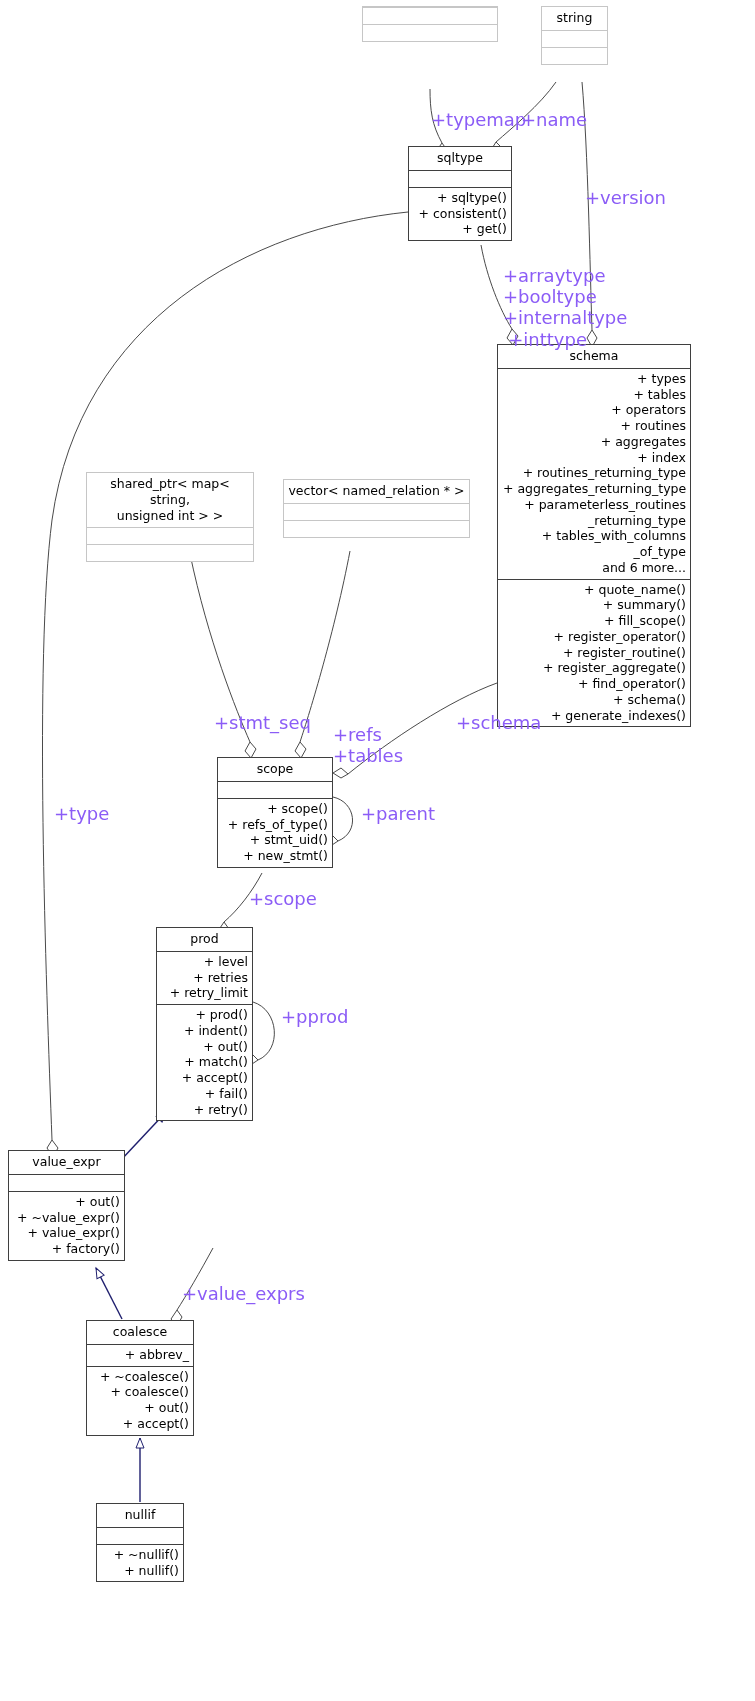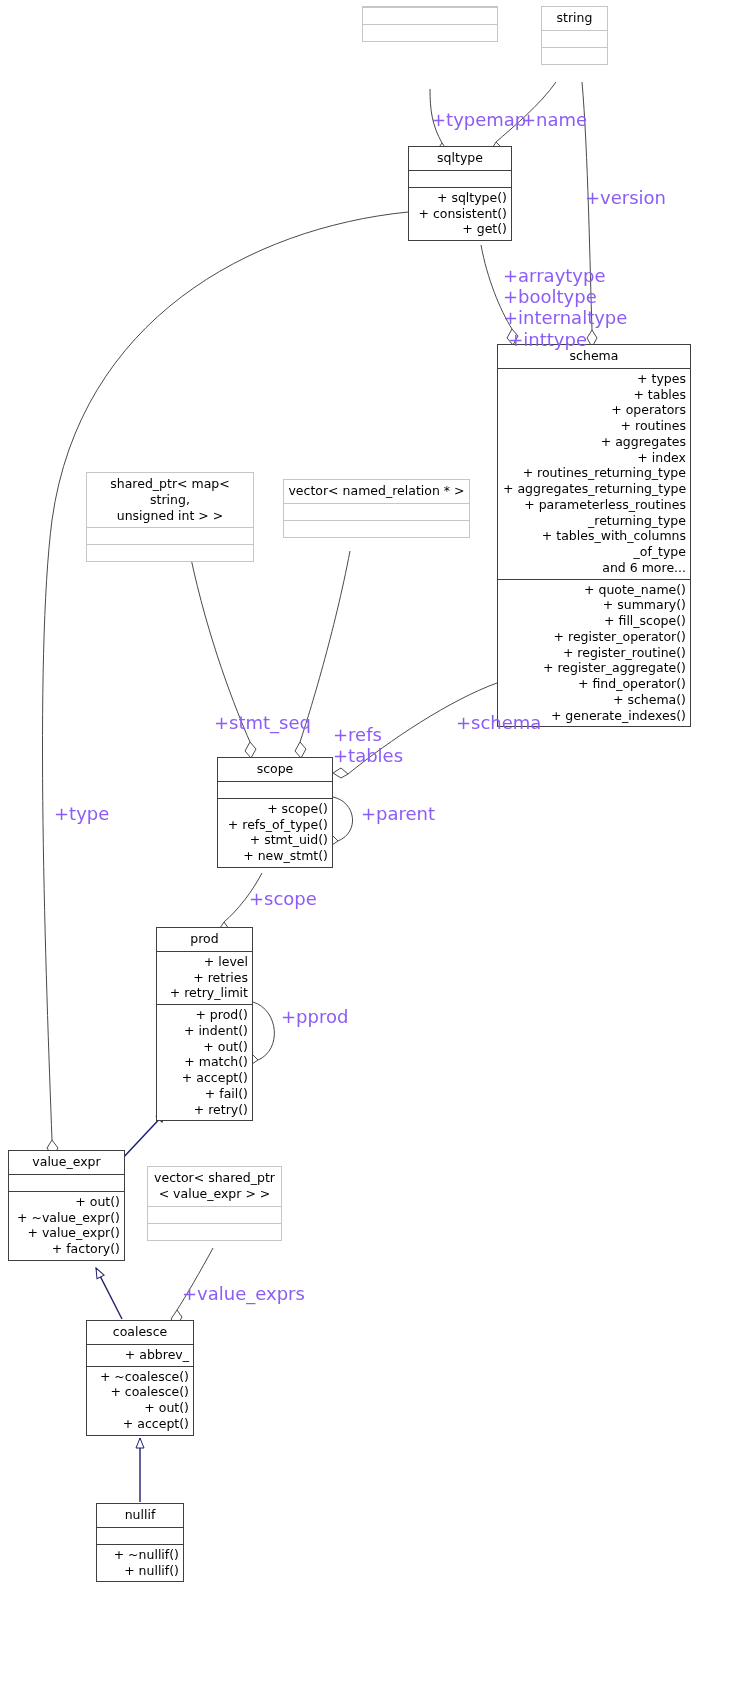--- a/index.html
+++ b/index.html
@@ -272,28 +272,20 @@
     <div class="compartment empty"></div>
     <div class="sep"></div>
     <div class="compartment">
         <div>+ out()</div>
         <div>+ ~value_expr()</div>
         <div>+ value_expr()</div>
         <div>+ factory()</div>
       </div>
   </div>
 
-  <div class="node template" style="left:147px; top:1166px; width:135px;">
-    <div class="title">vector&lt; shared_ptr
-&lt; value_expr &gt; &gt;</div>
-    <div class="sep"></div>
-    <div class="compartment empty"></div>
-    <div class="sep"></div>
-    <div class="compartment empty"></div>
-  </div>
 
   <div class="node" style="left:86px; top:1320px; width:108px;">
     <div class="title">coalesce</div>
     <div class="sep"></div>
     <div class="compartment">
         <div>+ abbrev_</div>
       </div>
     <div class="sep"></div>
     <div class="compartment">
         <div>+ ~coalesce()</div>

